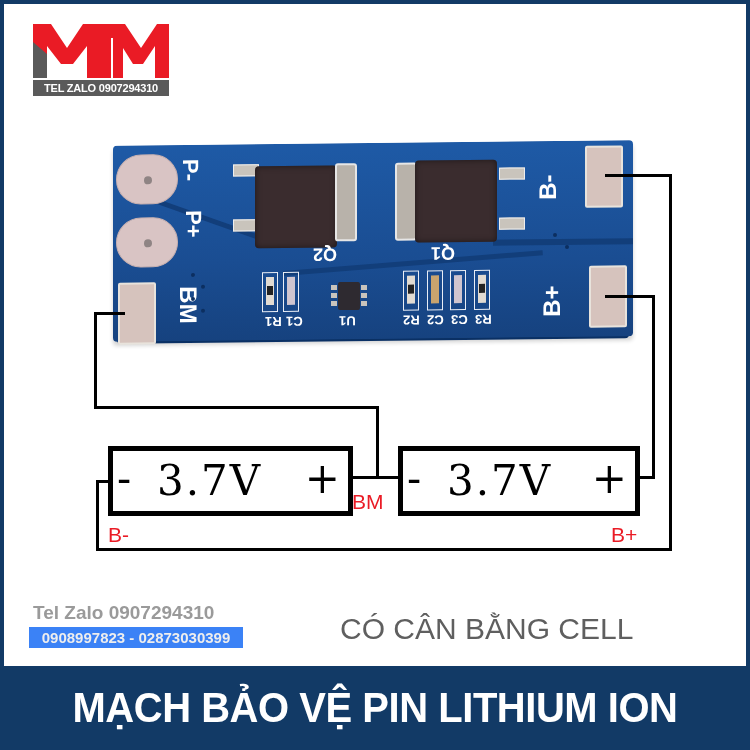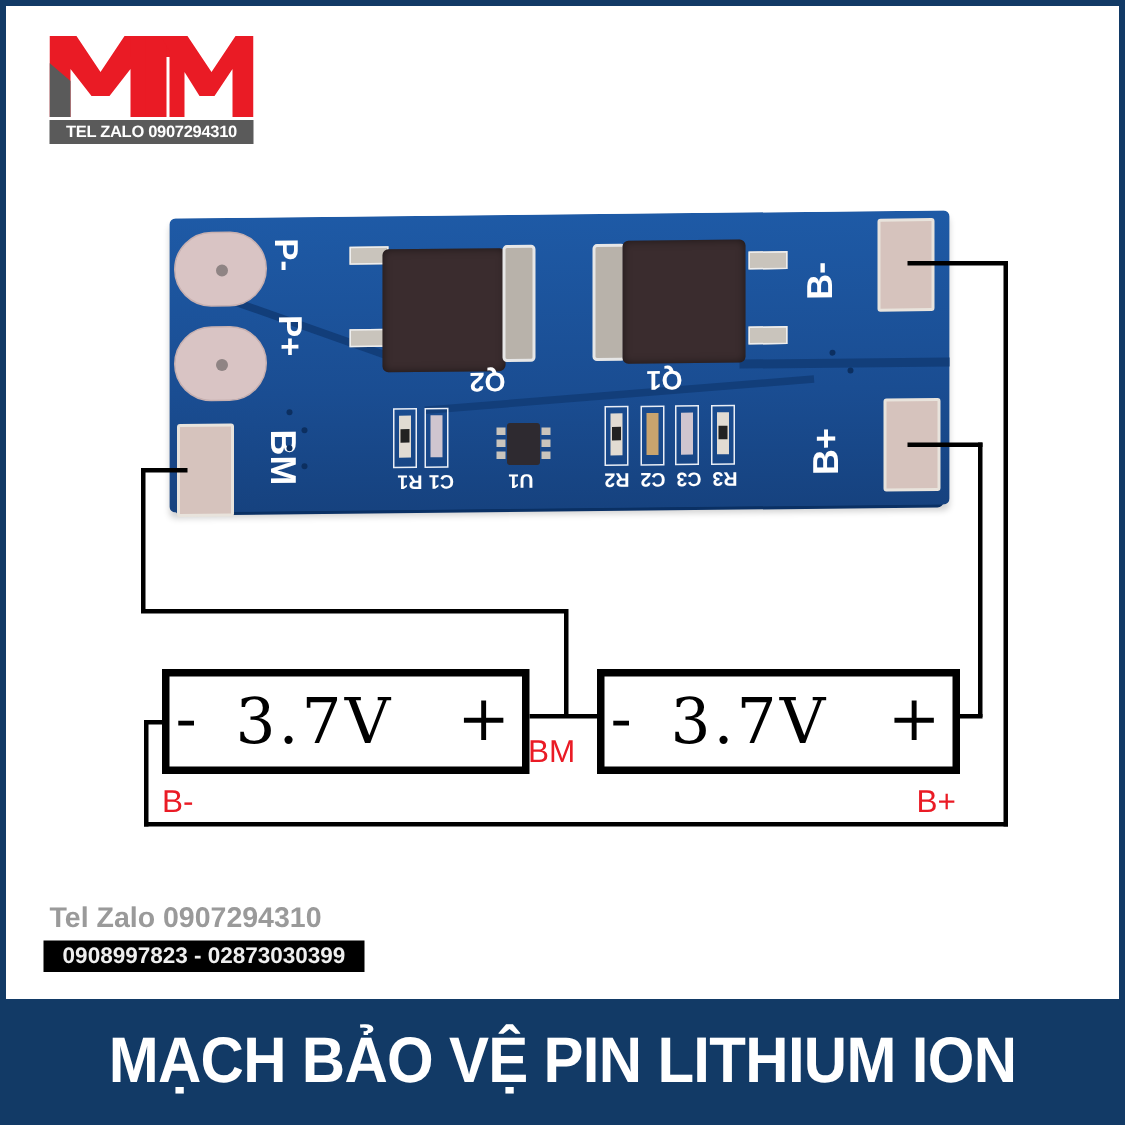--- a/index.html
+++ b/index.html
@@ -48,21 +48,21 @@
   .cell { position: absolute; height: 70px; border: 5px solid #000; background: #fff;
     font-family: "DejaVu Serif", "Liberation Serif", serif; font-size: 42px; line-height: 60px; color: #000; }
   .cell .neg { position: absolute; left: 4px; top: -2px; }
   .cell .volt { position: absolute; left: 44px; top: 0; letter-spacing: 2px; }
   .cell .pos { position: absolute; right: 8px; top: -2px; }
 
   .red-label { position: absolute; color: #ea1b25; font-family: "Liberation Sans", sans-serif; font-size: 21px; line-height: 24px; }
 
   .contact { position: absolute; left: 33px; top: 602px; color: #9a9a9a; font-family: "Liberation Sans", sans-serif;
     font-weight: bold; font-size: 19px; line-height: 22px; }
-  .contact2 { position: absolute; left: 29px; top: 627px; width: 214px; height: 21px; background: #000000; color: #eeeeee;
+  .contact2 { position: absolute; left: 29px; top: 627px; width: 214px; height: 21px; background: #3b82f6; color: #eeeeee;
     font-family: "Liberation Sans", sans-serif; font-weight: bold; font-size: 15px; line-height: 21px; text-align: center; }
   .feature { position: absolute; left: 340px; top: 612px; color: #5f5f5f; font-family: "Liberation Sans", sans-serif;
     font-size: 30px; line-height: 34px; white-space: nowrap; }
 
   .banner { position: absolute; left: 0; top: 666px; width: 750px; height: 84px; background: #123a66; }
   .banner-text { position: absolute; left: 0; top: 680px; width: 750px; text-align: center; color: #fff;
     font-family: "Liberation Sans", sans-serif; font-weight: bold; font-size: 43px; line-height: 54px; letter-spacing: -0.5px;
     transform: scaleX(0.93); transform-origin: center; white-space: nowrap; }
 </style>
 </head>
@@ -186,16 +186,17 @@
     <span class="volt">3.7V</span>
     <span class="pos">+</span>
   </div>
 
   <div class="red-label" style="left:108px;top:523px;">B-</div>
   <div class="red-label" style="left:352px;top:490px;">BM</div>
   <div class="red-label" style="left:611px;top:523px;">B+</div>
 
   <div class="contact">Tel Zalo 0907294310</div>
   <div class="contact2">0908997823 - 02873030399</div>
+  <div class="feature">CÓ CÂN BẰNG CELL</div>
 
   <div class="banner"></div>
   <div class="banner-text">MẠCH BẢO VỆ PIN LITHIUM ION</div>
 </div>
 
 </body></html>

